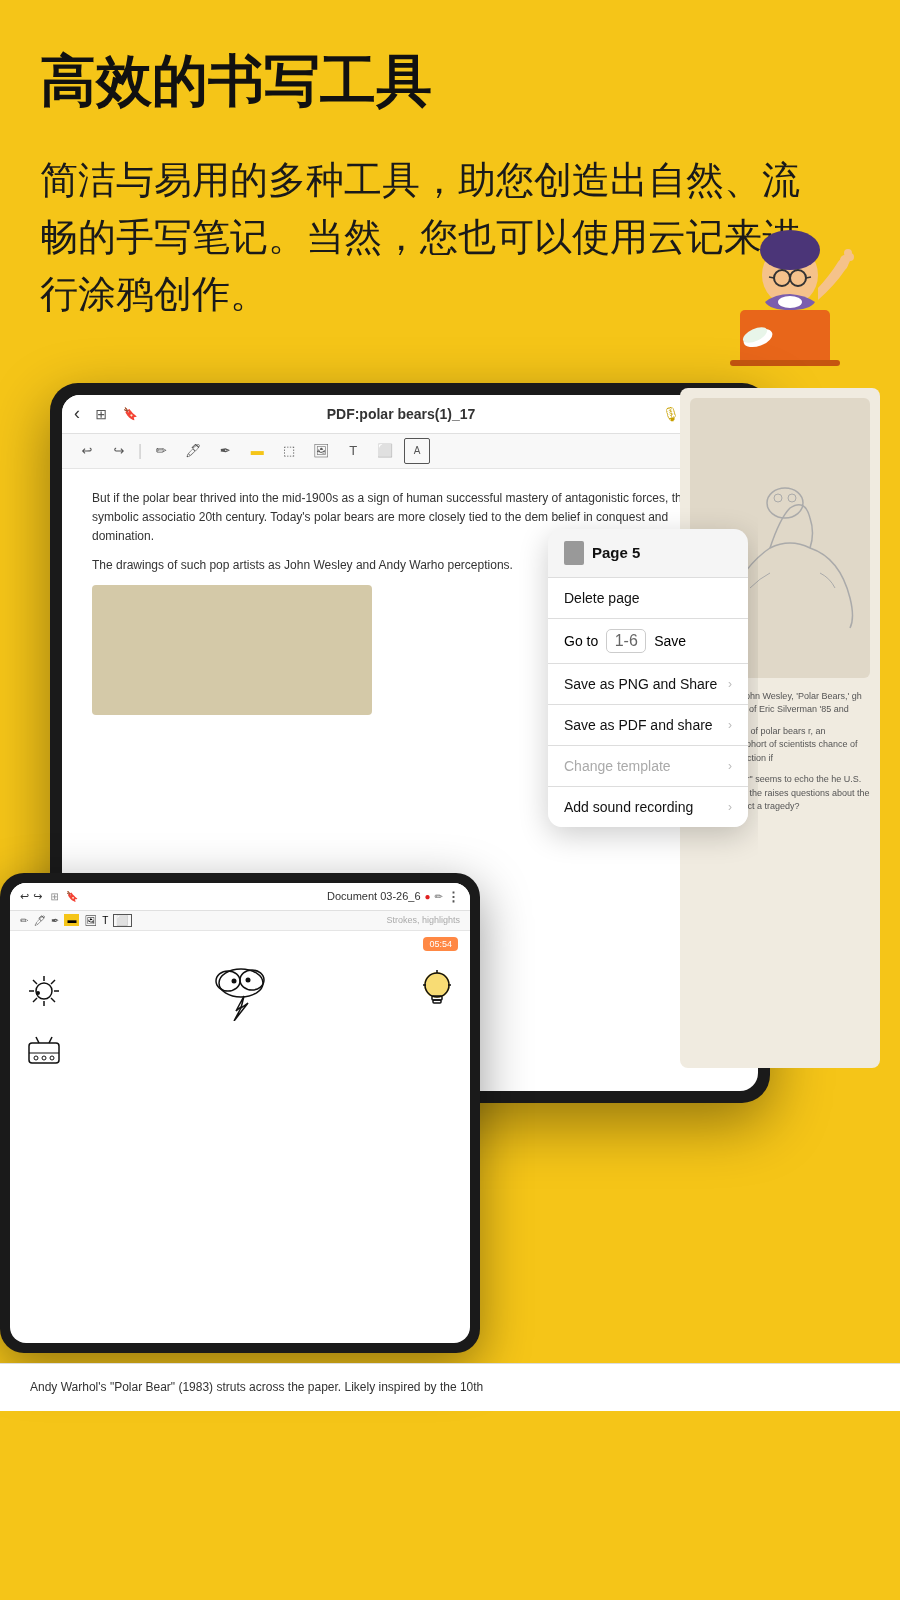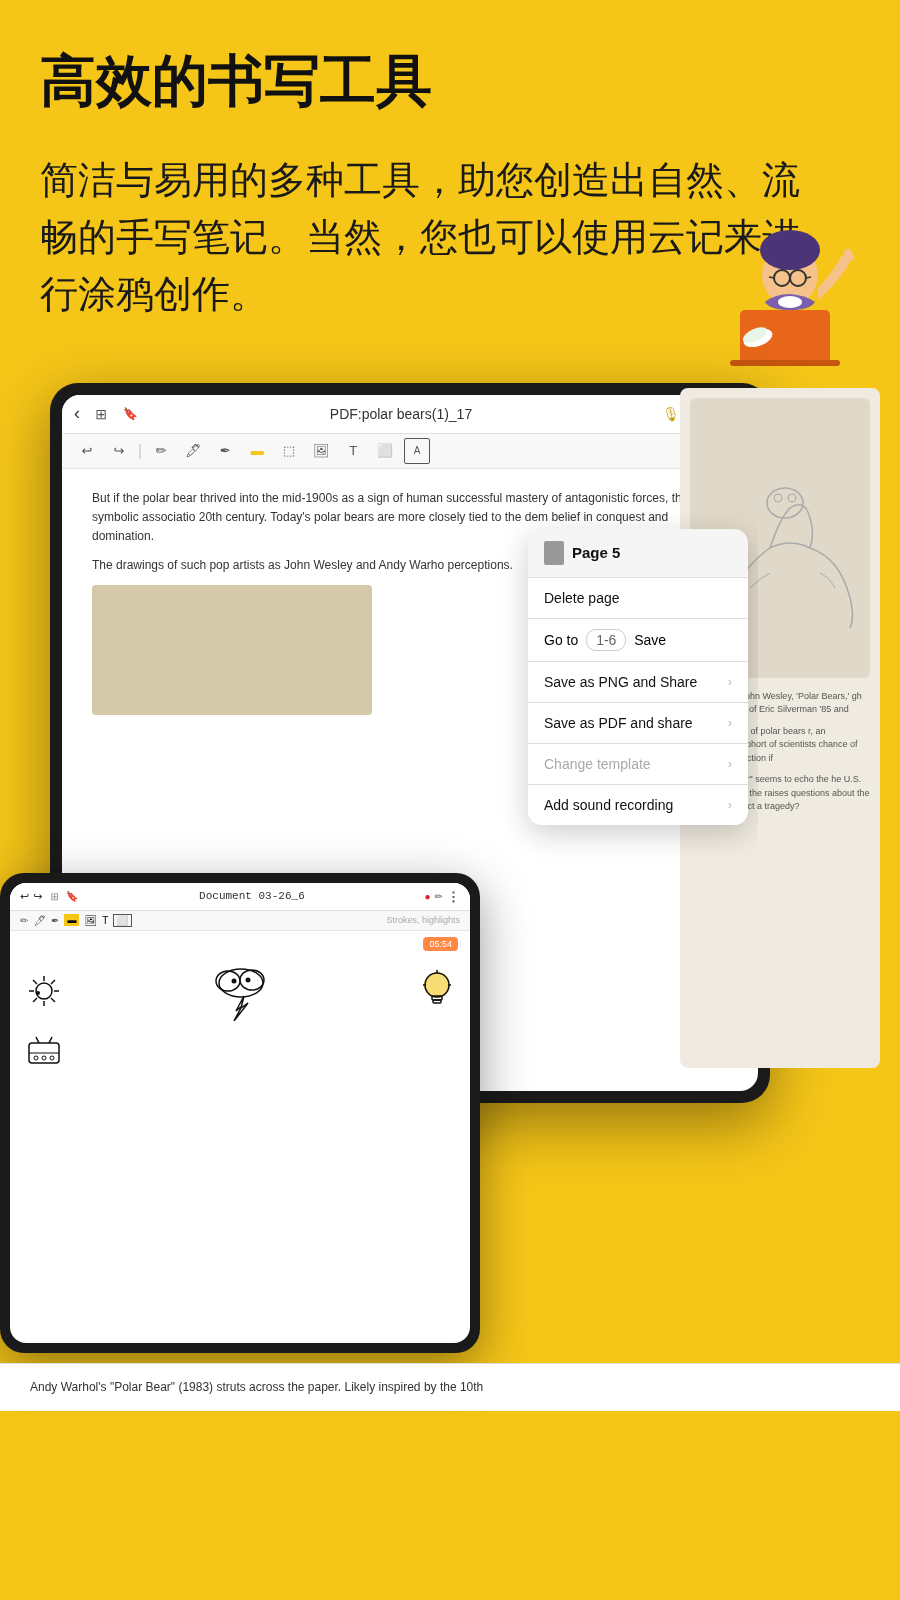--- a/index.html
+++ b/index.html
@@ -84,21 +84,21 @@
       display: flex;
       gap: 8px;
       align-items: center;
     }
 
     .toolbar-title {
       flex: 1;
       text-align: center;
       font-size: 14px;
       color: #333;
-      font-weight: 400;
+      font-weight: 700;
     }
 
     .toolbar-right {
       display: flex;
       gap: 10px;
       align-items: center;
     }
 
     .toolbar-icon {
       width: 22px;
@@ -149,21 +149,21 @@
       line-height: 1.6;
       color: #333;
       margin-bottom: 10px;
     }
 
     
     .context-menu {
       position: absolute;
       right: 10px;
       top: 60px;
-      width: 220px;
+      width: 200px;
       background: #f5f5f5;
       border-radius: 14px;
       box-shadow: 0 8px 30px rgba(0,0,0,0.2);
       overflow: hidden;
       z-index: 10;
     }
 
     .context-menu-header {
       display: flex;
       align-items: center;
@@ -196,24 +196,24 @@
       align-items: center;
       gap: 8px;
       padding: 10px 16px;
       border-bottom: 1px solid #ddd;
       background: #fff;
       font-size: 14px;
     }
 
     .menu-goto-input {
       border: 1px solid #ccc;
-      border-radius: 10px;
+      border-radius: 5px;
       padding: 2px 6px;
       width: 40px;
-      font-size: 14px;
+      font-size: 16px;
       text-align: center;
       color: #666;
     }
 
     .menu-chevron {
       color: #bbb;
       font-size: 12px;
     }
 
     .toggle-switch {
@@ -461,21 +461,21 @@
     </div>
 
     <div class="small-tablet">
       <div class="small-tablet-screen">
 
         <div class="small-toolbar">
           <span style="font-size:11px; color:#333;">↩</span>
           <span style="font-size:11px; color:#333;">↪</span>
           <span style="font-size:10px; color:#888; margin: 0 4px;">⊞</span>
           <span style="font-size:10px; color:#888;">🔖</span>
-          <div class="small-toolbar-title" style="text-align:center;font-family:Liberation Mono, monospace;">Document 03-26_6</div>
+          <div class="small-toolbar-title" style="text-align:right;">Document 03-26_6</div>
           <span style="font-size:10px; color:#E02020;">●</span>
           <span style="font-size:10px; color:#555;">✏</span>
           <span style="font-size:13px; color:#555; font-weight:700;">⋮</span>
         </div>
 
         <div class="small-drawing-bar">
           <div style="display:flex; gap:5px; align-items:center;">
             <span style="font-size:10px; color:#555;">✏</span>
             <span style="font-size:10px; color:#555;">🖊</span>
             <span style="font-size:10px; color:#555;">✒</span>

